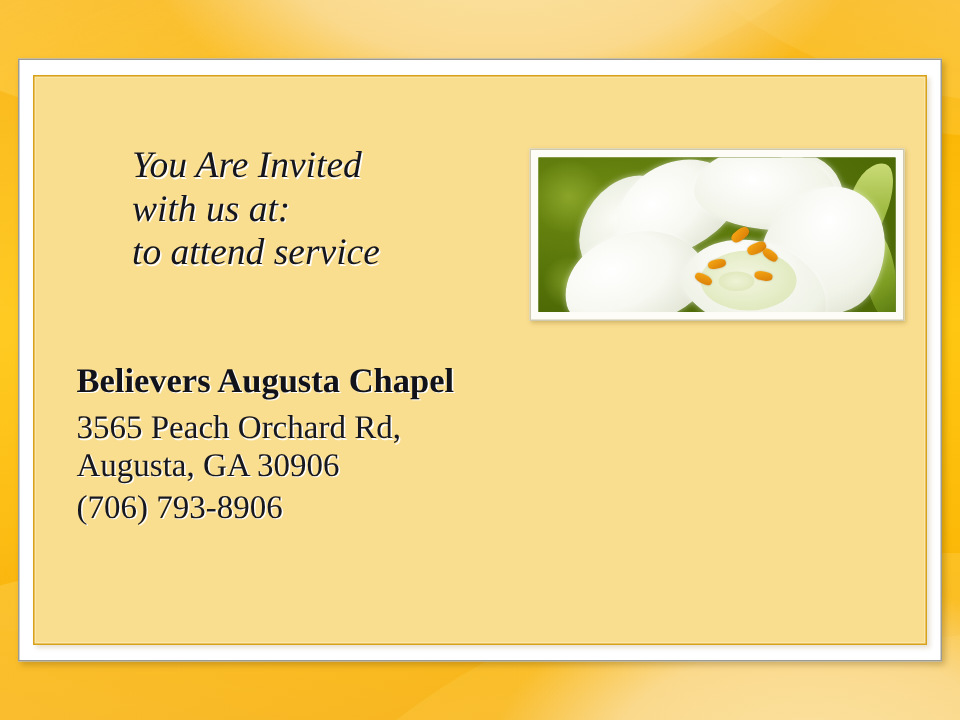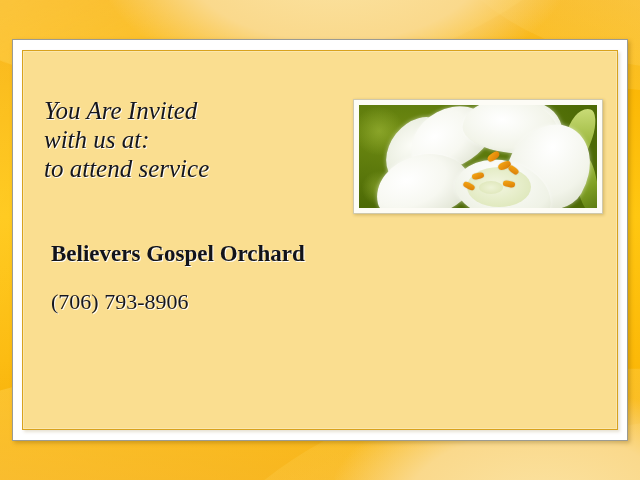--- a/index.html
+++ b/index.html
@@ -108,20 +108,21 @@
     top: 96px;
     width: 300px;
   }
   #invite .line {
     font-style: italic;
     font-size: 25px;
     line-height: 29px;
     color: #15161d;
     white-space: nowrap;
     text-shadow: 1px 1px 0 rgba(255,255,255,0.95);
+    margin-left: 44px;
   }
 
   
   #church {
     position: absolute;
     left: 51px;
     top: 240px;
     width: 330px;
   }
   #church .church-name {
@@ -136,21 +137,21 @@
     margin-top: 4px;
   }
   #church .addr-line {
     font-size: 22px;
     line-height: 25px;
     color: #16171f;
     white-space: nowrap;
     text-shadow: 1px 1px 0 rgba(255,255,255,0.95);
   }
   #church .phone {
-    margin-top: 21px;
+    margin-top: 3px;
     font-size: 22px;
     line-height: 26px;
     color: #16171f;
     white-space: nowrap;
     text-shadow: 1px 1px 0 rgba(255,255,255,0.95);
   }
 
   
   #photo-frame {
     position: absolute;
@@ -274,21 +275,25 @@
 
   <div id="panel"></div>
 
   <div id="invite">
     <div class="line">You Are Invited</div>
     <div class="line">with us at:</div>
     <div class="line">to attend service</div>
   </div>
 
   <div id="church">
-    <div class="church-name">Believers Gospel Orchard</div>
+    <div class="church-name">Believers Augusta Chapel</div>
+    <div class="addr">
+      <div class="addr-line">3565 Peach Orchard Rd,</div>
+      <div class="addr-line">Augusta, GA  30906</div>
+    </div>
     <div class="phone">(706) 793-8906</div>
   </div>
 
   <div id="photo-frame">
     <div id="photo">
       <div class="bokeh bk1"></div>
       <div class="bokeh bk2"></div>
       <div class="bokeh bk3"></div>
       <div class="bokeh bk4"></div>
 

